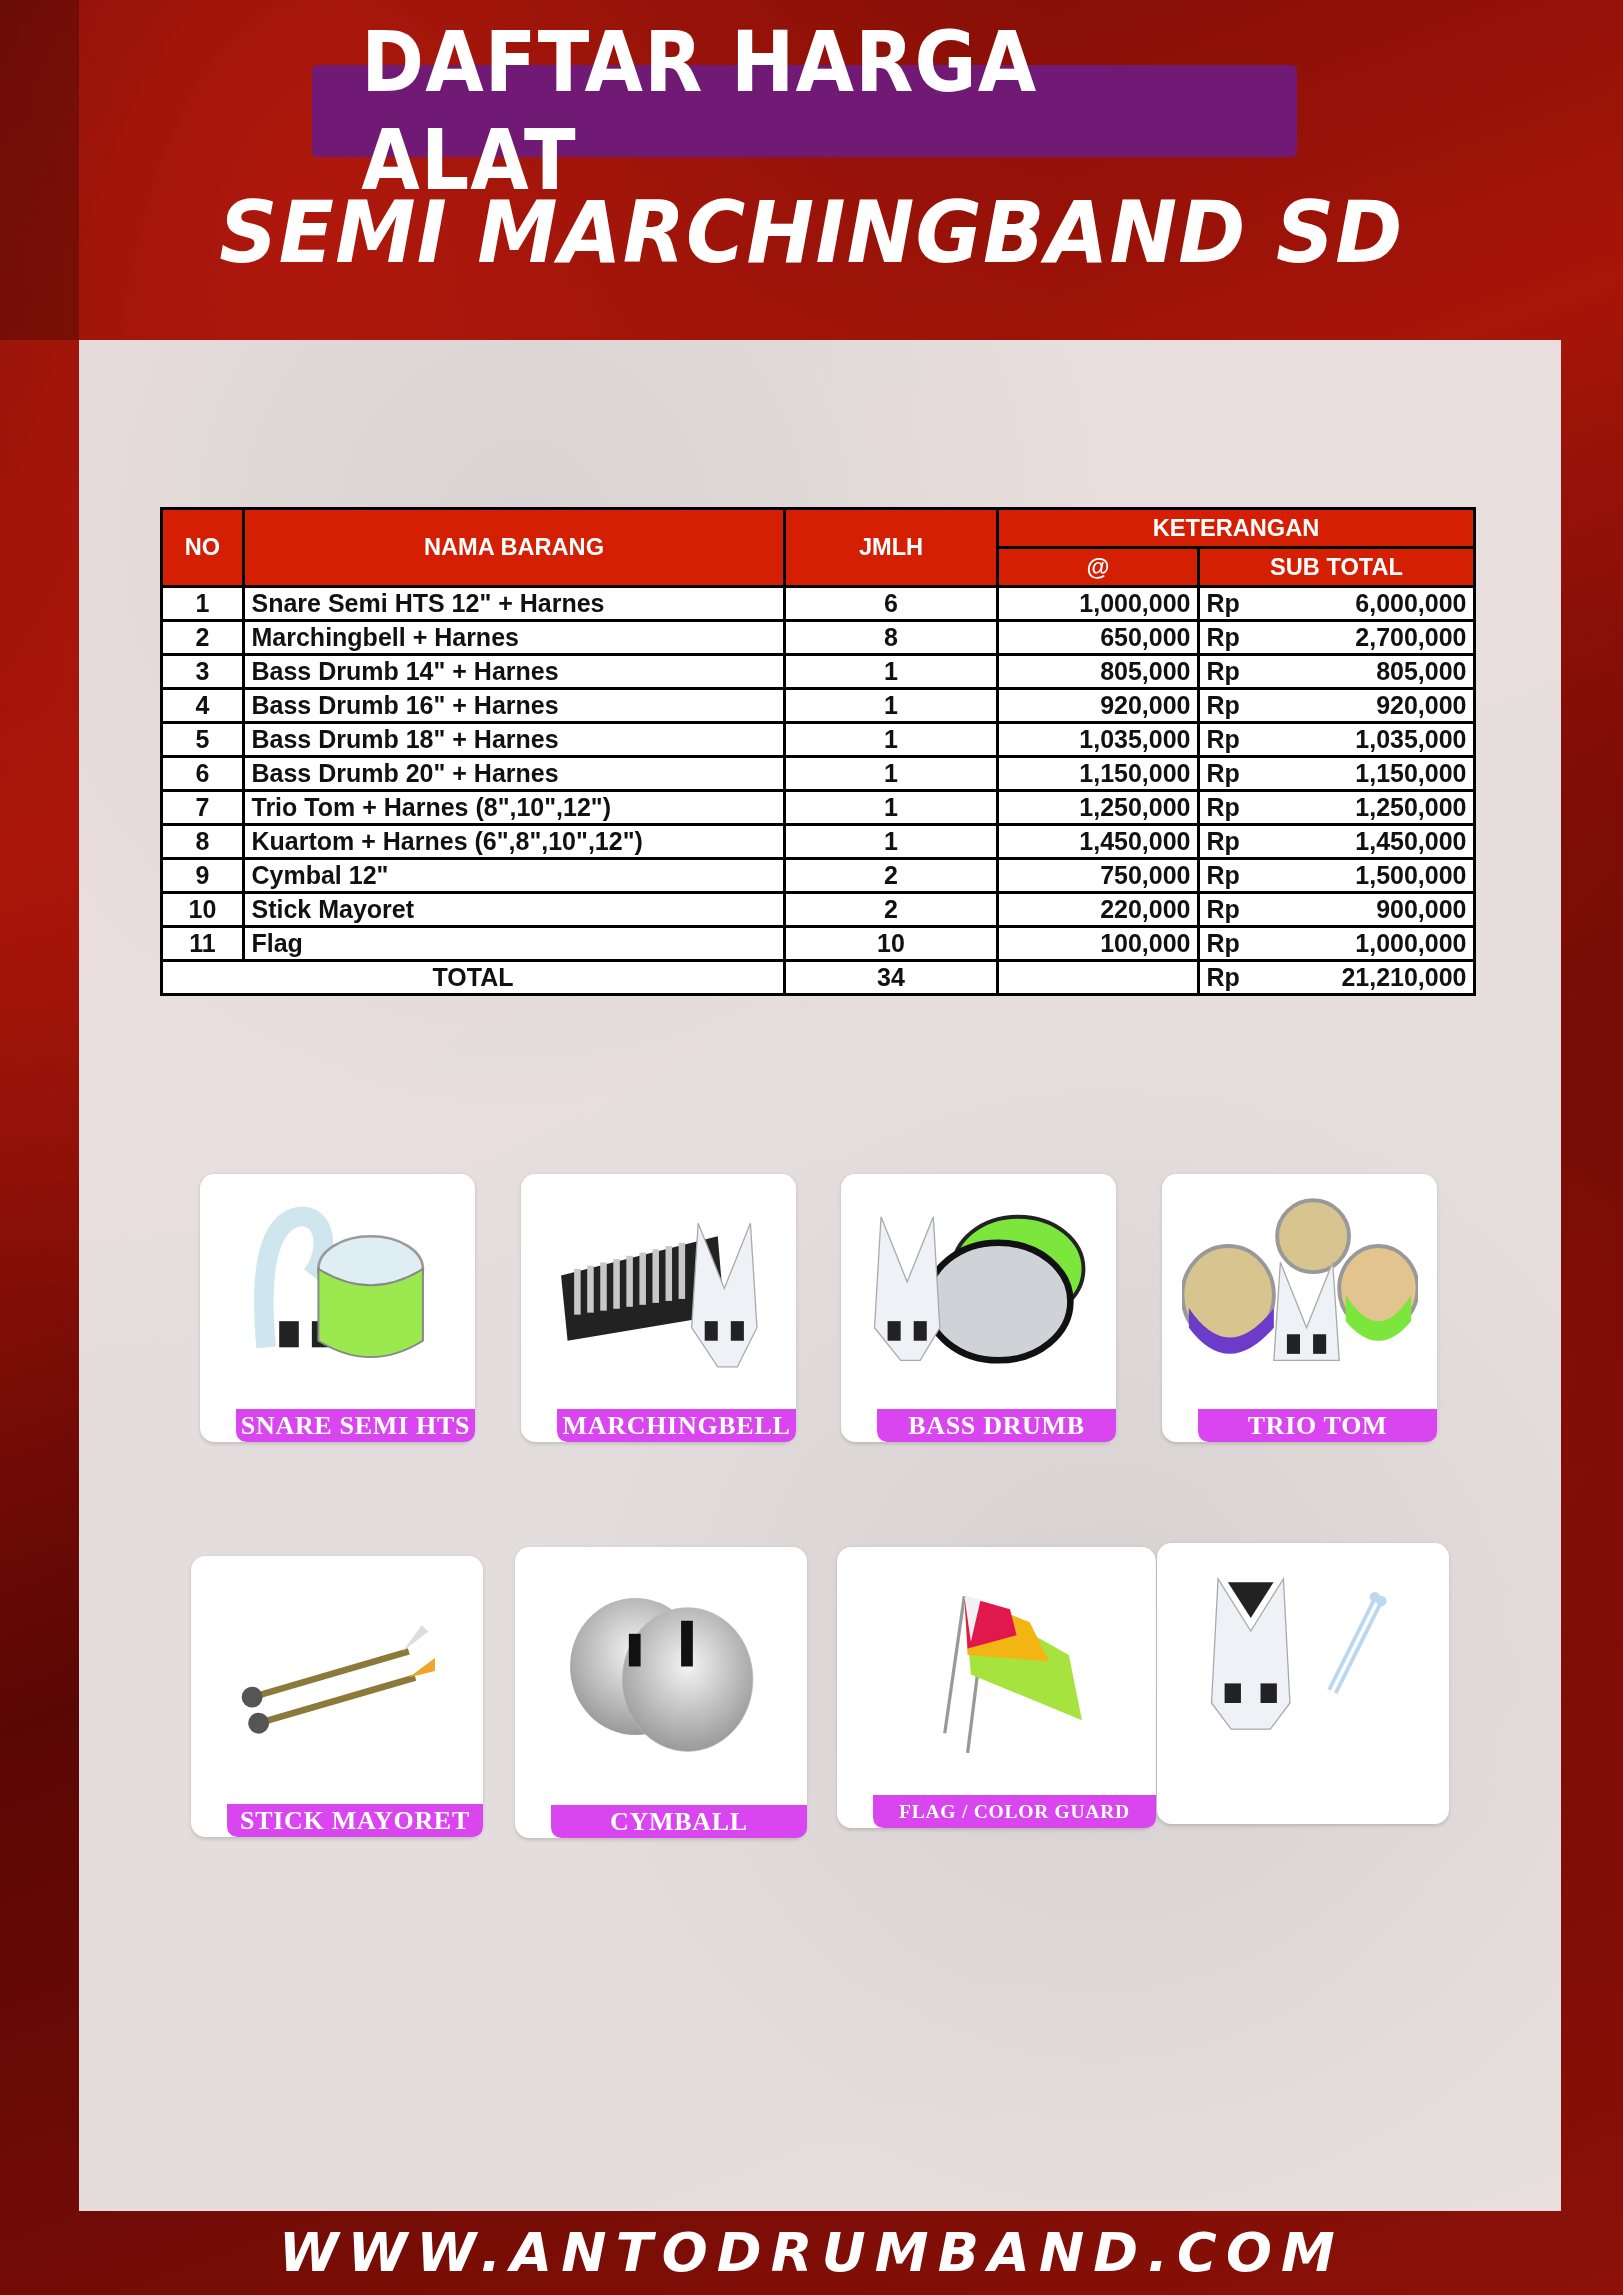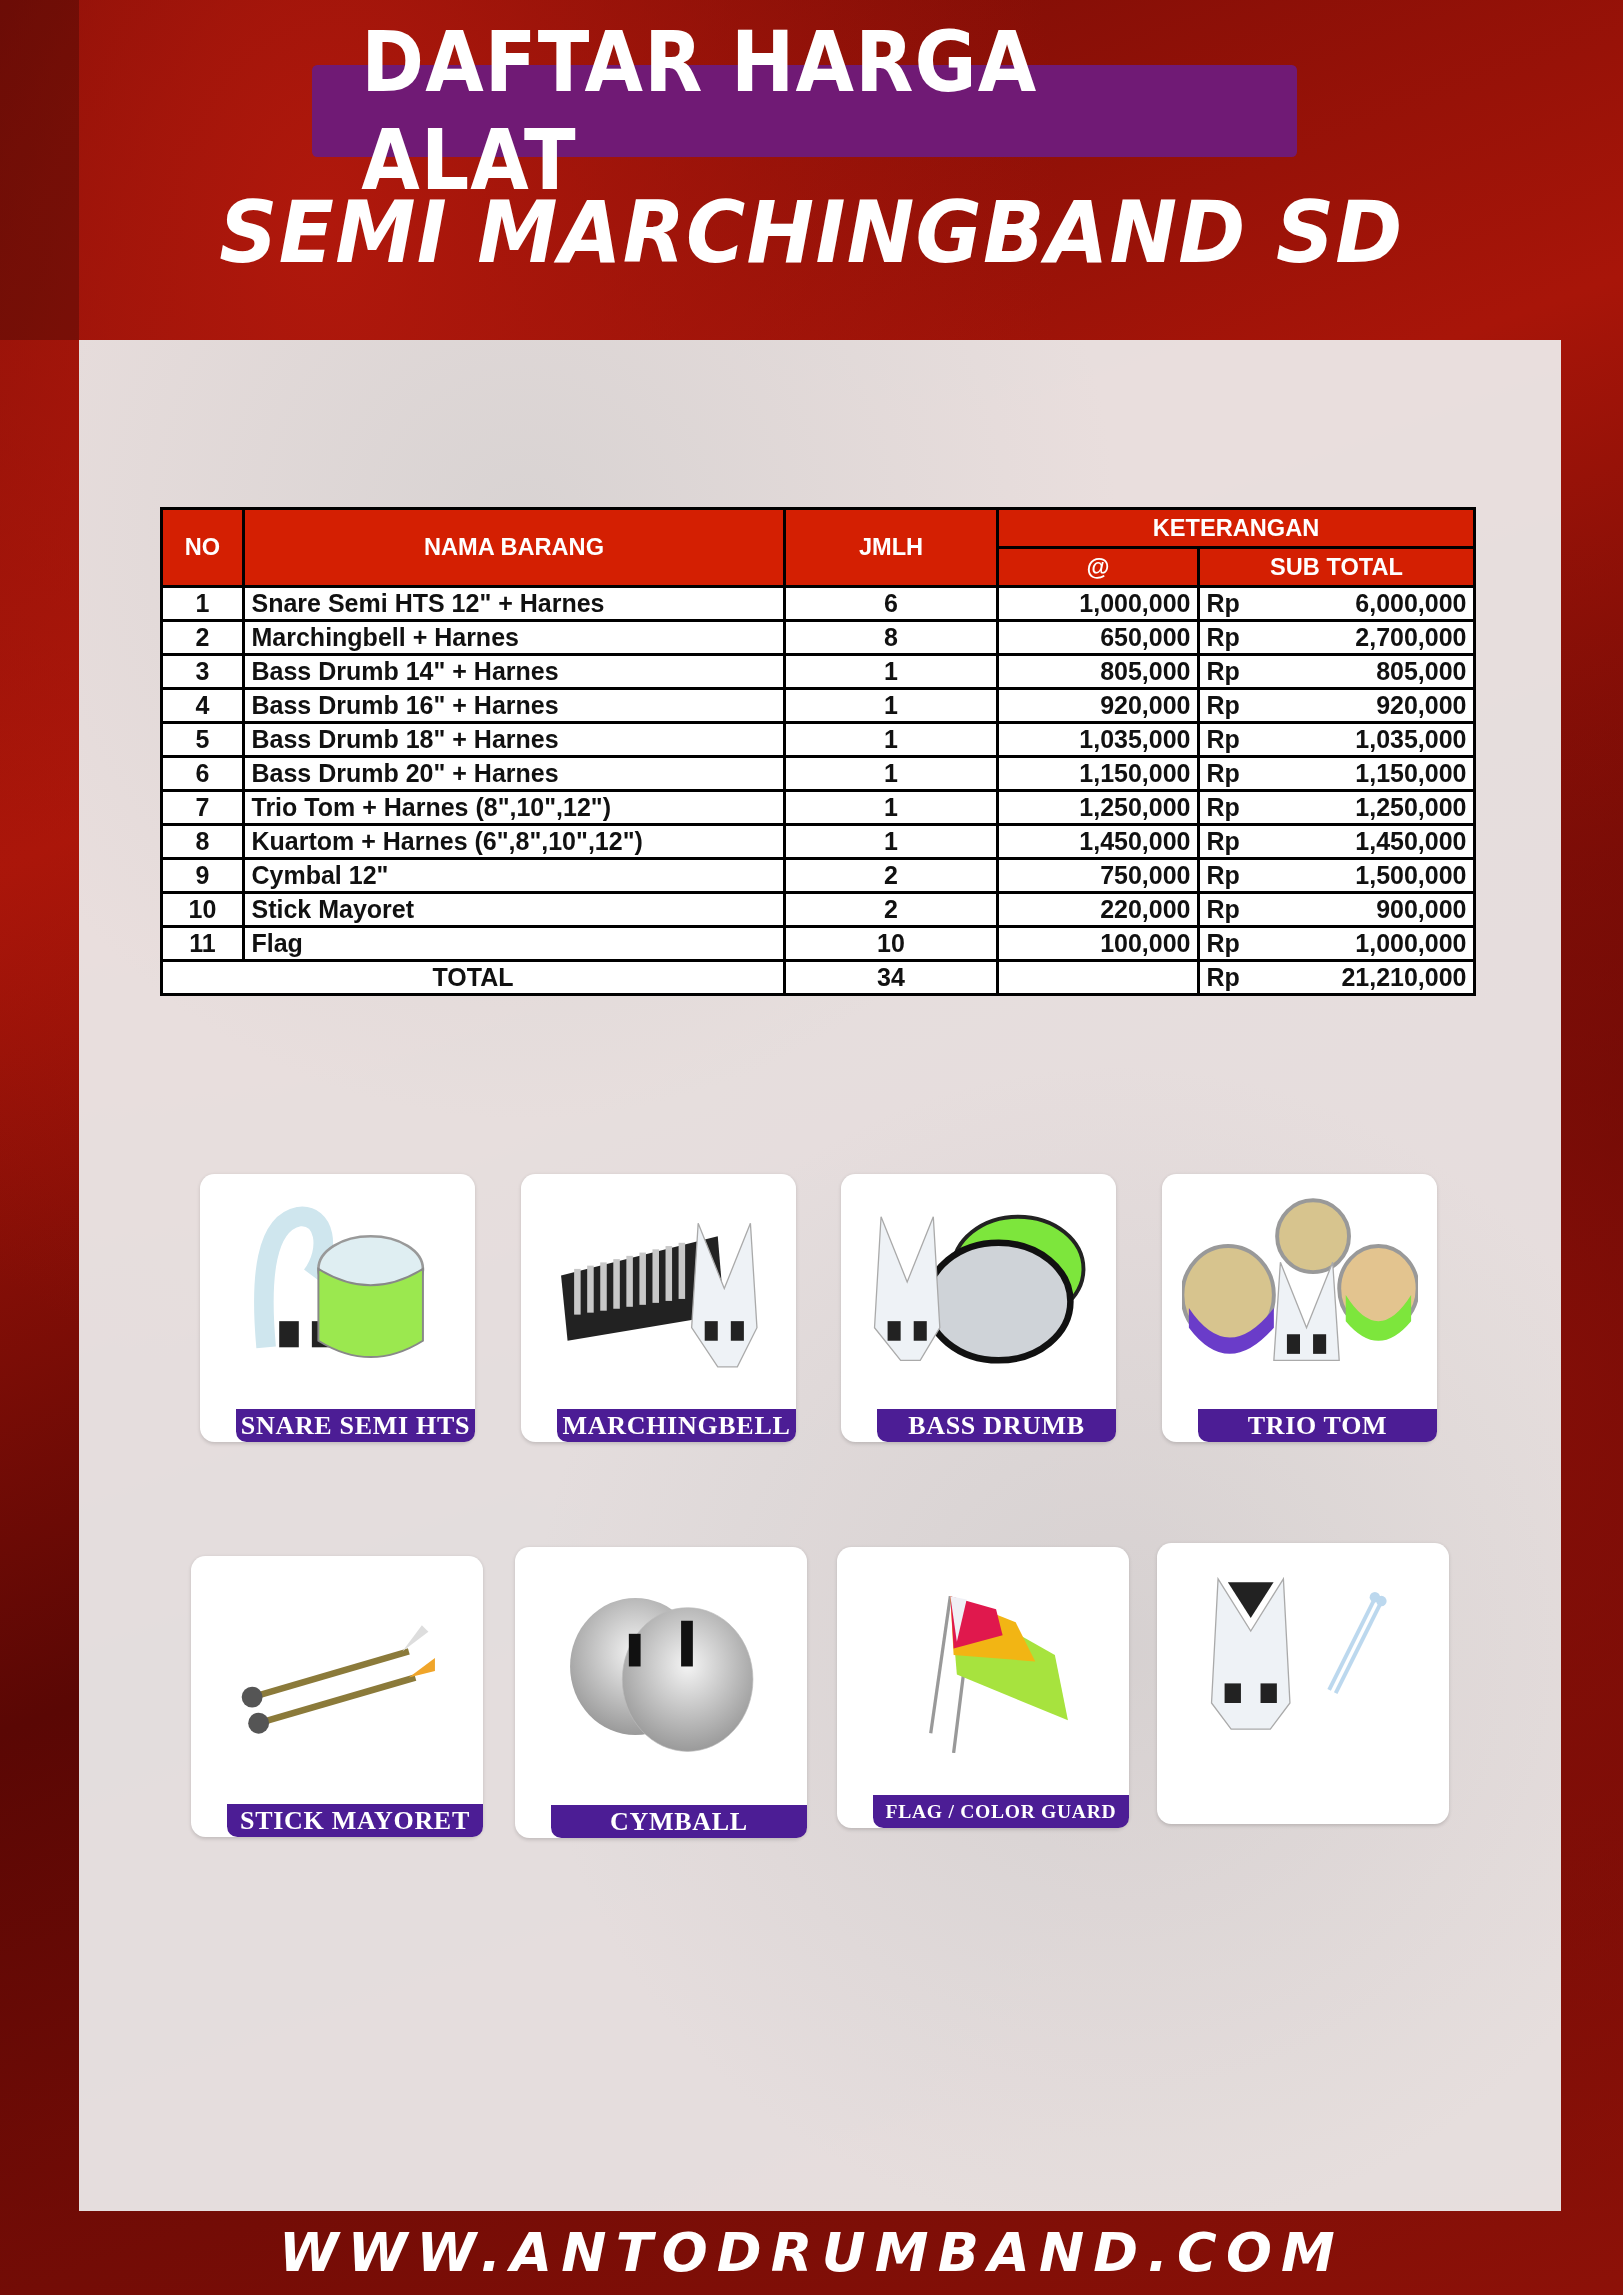--- a/index.html
+++ b/index.html
@@ -23,21 +23,21 @@
     font-family:"Liberation Sans",sans-serif;font-weight:bold;}
   table.price th,table.price td{border:3.3px solid #000;}
   table.price th{background:#d41f02;color:#fff;font-size:23.6px;font-weight:bold;height:34px;}
   table.price td{background:#fff;font-size:25px;height:31px;padding:0 6.5px;color:#111;}
   .c{text-align:center;}
   .r{text-align:right;}
   td.rp{border-right:none !important;width:39px;}
   td.sub{border-left:none !important;text-align:right;}
   .card{position:absolute;background:#fff;border-radius:14.4px;box-shadow:0 1.3px 3.9px rgba(0,0,0,0.15);}
   .card .img{position:absolute;left:13px;right:13px;top:13px;bottom:52px;display:flex;align-items:center;justify-content:center;}
-  .card .label{position:absolute;left:8px;right:0;bottom:0;height:33px;background:#4c1d95;color:#fff;border-radius:0 0 10.5px 10.5px;
+  .card .label{position:absolute;left:8px;right:0;bottom:0;height:33px;background:#d946ef;color:#fff;border-radius:0 0 10.5px 10.5px;
     display:flex;align-items:center;justify-content:center;font-family:"Liberation Serif",serif;font-weight:bold;font-size:26px;letter-spacing:0.7px;text-align:center;line-height:1;margin-left:28px;}
   .card .label.small{font-size:19.6px;}
   .card .label.multi{height:60px;font-size:17px;flex-direction:column;}
   .footer{position:absolute;left:0;right:0;top:2221px;text-align:center;color:#fff;font-weight:900;font-style:italic;
     font-size:54px;letter-spacing:9.2px;font-family:"DejaVu Sans",sans-serif;}
 </style>
 </head>
 <body>
 
 <div class="bgstripe" style="left:0;"></div>
@@ -253,21 +253,21 @@
         </defs>
       <ellipse cx="120" cy="120" rx="100" ry="105" fill="url(#cg)"></ellipse>
       <ellipse cx="200" cy="140" rx="100" ry="110" fill="url(#cg)" stroke="#bbb"></ellipse>
       <rect x="110" y="70" width="18" height="50" fill="#111"></rect>
         <rect x="190" y="50" width="18" height="70" fill="#111"></rect>
     </svg>
   </div>
   <div class="label">CYMBALL</div>
 </div>
 
-<div class="card" style="left:837px;top:1547px;width:292px;height:281px;">
+<div class="card" style="left:837px;top:1547px;width:292px;height:281px;padding-left:27px;">
   <div class="img">
     <svg width="196" height="170" viewBox="0 0 300 260">
       <line x1="100" y1="20" x2="70" y2="230" stroke="#999" stroke-width="5"></line>
       <line x1="130" y1="60" x2="105" y2="260" stroke="#999" stroke-width="5"></line>
       <path d="M100 20 L260 110 L280 210 L110 140Z" fill="#a7e33e"></path>
       <path d="M100 20 L200 60 L230 120 L105 110Z" fill="#f2b514"></path>
       <path d="M100 20 L170 40 L180 80 L105 100Z" fill="#e0184d"></path>
       <path d="M100 20 L125 25 L110 90Z" fill="#f0f0f5"></path>
     </svg>
   </div>

